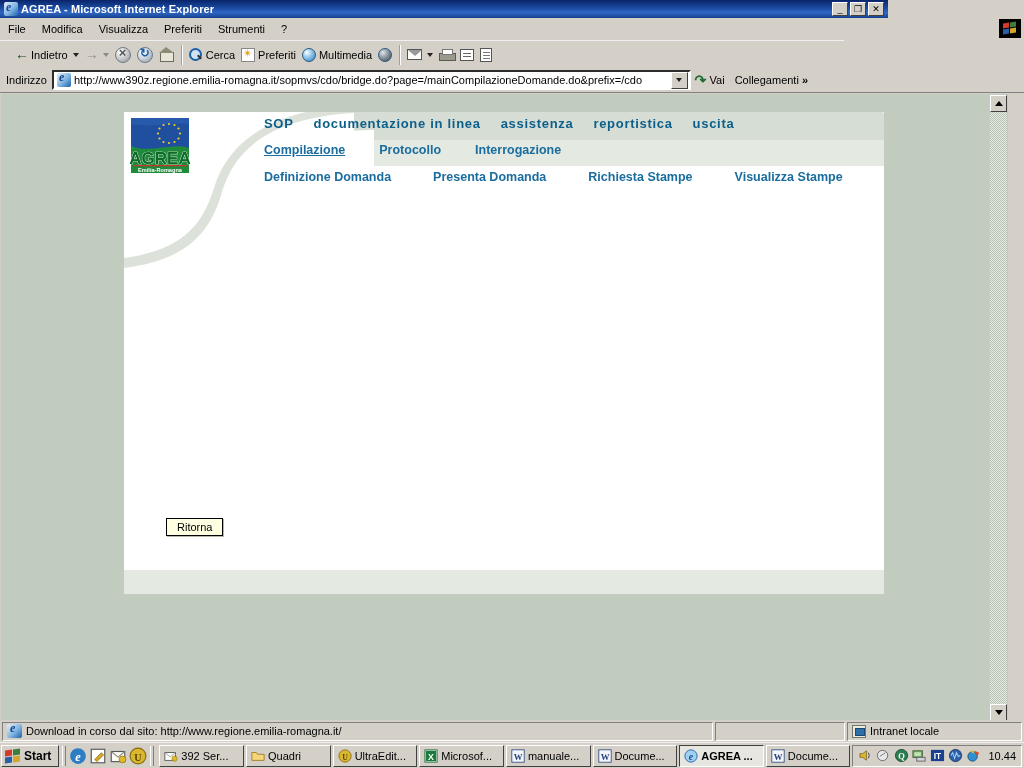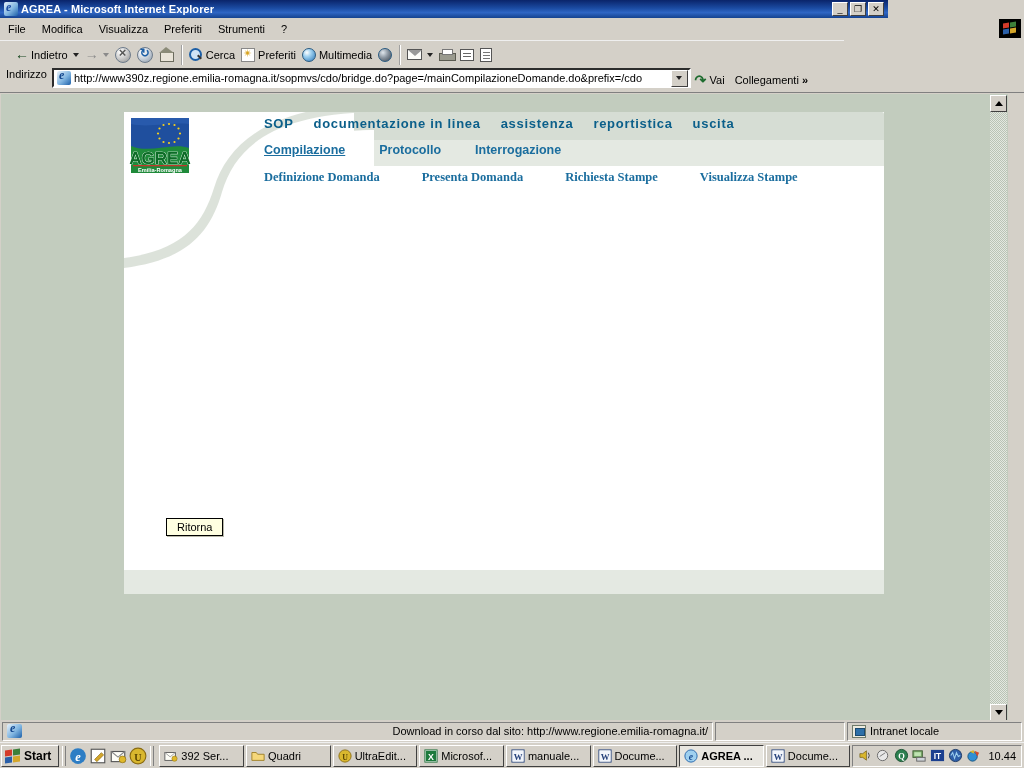--- a/index.html
+++ b/index.html
@@ -153,21 +153,21 @@
   .listdoc {
     width:12px;height:14px;background:#fff;border:1px solid #555;display:inline-block;position:relative;
   }
   .listdoc::after{content:"";position:absolute;left:2px;top:3px;width:7px;height:1px;background:#777;
     box-shadow:0 3px 0 #777, 0 6px 0 #777;}
 
   
   .addrbar {
     position: absolute; left: 0; top: 68px; width: 812px; height: 24px;
     background: #d4d0c8;
-    display: flex; padding-left: 6px;
+    display: flex; align-items: center; padding-left: 6px;
   }
   .addr-label { font-size: 11px; margin-right: 5px; color: #000; }
   .addr-field {
     flex: 1 1 auto; height: 20px;
     background: #fff;
     border: 2px inset #d4d0c8;
     border-top-color: #808080; border-left-color: #808080;
     border-right-color: #fff; border-bottom-color: #fff;
     display: flex; align-items: center; min-width: 0;
     margin-right: 0;
@@ -263,21 +263,21 @@
     color: #1a6d9e; font-weight: bold; font-size: 12.5px;
     text-decoration: none; white-space: nowrap;
   }
   .nav2 a.active { text-decoration: underline; }
   .nav3 {
     position: absolute; left: 140px; top: 58px;
     display: flex; gap: 42px; align-items: baseline; z-index: 5;
   }
   .nav3 a {
     color: #1a6d9e; font-weight: bold; font-size: 12.5px;
-    text-decoration: none; white-space: nowrap; font-family: Liberation Serif, serif;
+    text-decoration: none; white-space: nowrap;
   }
 
   .ritorna {
     position: absolute; left: 42px; top: 406px;
     background: #ffffe1;
     border: 1px solid #000;
     padding: 2px 10px;
     font-size: 11px; font-family: "Liberation Sans", sans-serif;
     color: #000; cursor: default;
     box-shadow: 1px 1px 0 #b8b8a8;
@@ -311,21 +311,21 @@
     display: flex; align-items: center; padding: 1px 2px;
     gap: 2px;
   }
   .sb-panel {
     height: 19px; display: flex; align-items: center;
     border: 1px solid #808080;
     border-right-color:#fff; border-bottom-color:#fff;
     padding: 0 4px; font-size: 11px; color: #000; white-space: nowrap;
     background: #d4d0c8;
   }
-  .sb-main { flex: 1 1 auto; min-width: 0; overflow: hidden; justify-content: space-between; }
+  .sb-main { flex: 1 1 auto; min-width: 0; overflow: hidden; }
   .sb-gap { width: 130px; flex: none; }
   .sb-zone { width: 175px; flex: none; }
   .zone-ic {
     width:14px;height:13px;margin-right:4px;flex:none;position:relative;
     background:#eceade;border:1px solid #6f7a6a;
   }
   .zone-ic::after{
     content:"";position:absolute;left:2px;top:2px;width:8px;height:6px;
     background:#2d6fa8;border:1px solid #1b4970;
   }

